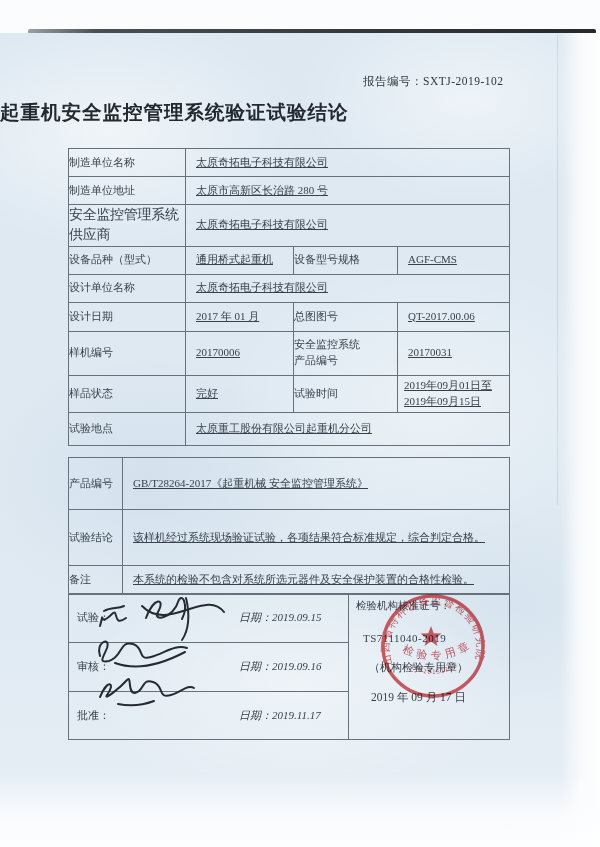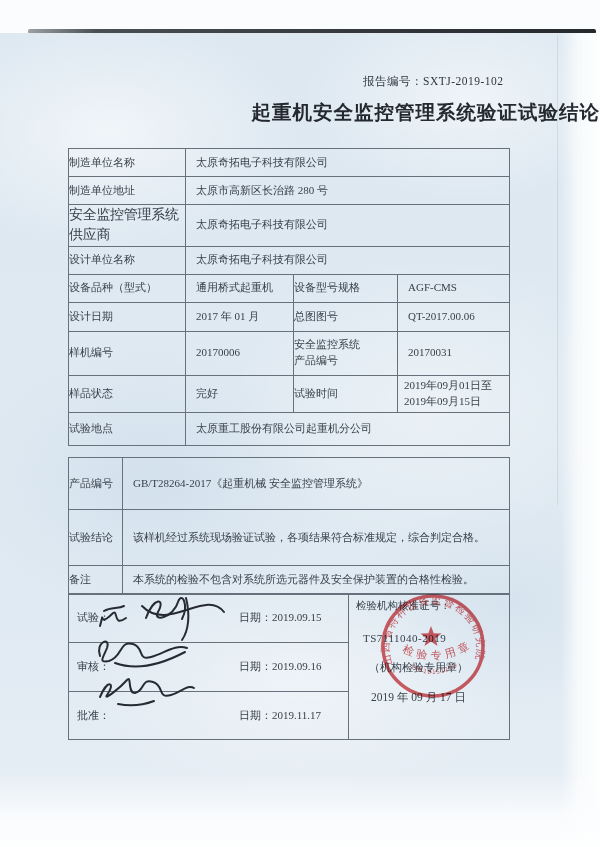--- a/index.html
+++ b/index.html
@@ -39,39 +39,39 @@
   }
   .paper-bottom-fade{
     position:absolute;left:0;top:33px;width:600px;height:814px;pointer-events:none;
     background:linear-gradient(180deg, transparent 0%, transparent 91%, rgba(252,253,254,.85) 96%, #fdfefe 100%);
   }
   .streak{position:absolute;left:557px;top:35px;width:1px;height:470px;background:rgba(170,185,200,.35);}
   .edge-line{position:absolute;left:580px;top:35px;width:1px;height:740px;background:rgba(160,172,184,.4);}
 
   .report-no{position:absolute;left:363px;top:74px;font-size:11.5px;color:#2e3640;letter-spacing:.5px;}
   .doc-title{
-    position:absolute;left:0;top:99px;width:600px;text-align:right;
+    position:absolute;left:0;top:99px;width:600px;text-align:left;
     font-size:19.5px;font-weight:bold;color:#242930;letter-spacing:1px;
   }
 
   table{border-collapse:collapse;table-layout:fixed;position:absolute;left:68px;}
   td{
     border:1px solid #67717b;font-size:11px;color:#39424c;
     vertical-align:middle;padding:0;line-height:1.45;
     white-space:pre-line;overflow:visible;
   }
   td.lbl{text-align:left;}
-  td.val{padding-left:10px;}
+  td.val{padding-left:10px;text-decoration:underline;}
   td.tight{font-size:14px;letter-spacing:-0.3px;}
   .tbl-a{top:148px;width:441px;}
   .tbl-b{top:457px;width:441px;}
   .tbl-c{top:593px;width:441px;}
   .sig-row td{position:relative;}
   .sig-label{position:absolute;left:8px;top:50%;transform:translateY(-50%);}
-  .sig-date{position:absolute;left:170px;top:50%;transform:translateY(-50%);}
+  .sig-date{position:absolute;left:170px;top:50%;transform:translateY(-50%);font-style:italic;}
   .cert-cell{position:relative;border-radius:6px;}
   .cert-line1{position:absolute;left:7px;top:4px;font-size:10.5px;}
   .cert-line2{position:absolute;left:14px;top:37px;font-size:11px;letter-spacing:.5px;}
   .cert-line3{position:absolute;left:20px;top:66px;font-size:11px;}
   .cert-line4{position:absolute;left:22px;top:95px;font-size:11.5px;}
 
   .sig-svg{position:absolute;overflow:visible;}
   .sig-svg path{fill:none;stroke:#262b33;stroke-width:2;stroke-linecap:round;stroke-linejoin:round;}
   .seal-wrap{position:absolute;left:377px;top:592px;width:112px;height:108px;mix-blend-mode:multiply;opacity:.88;}
 </style>
@@ -104,28 +104,28 @@
     </tr>
     <tr style="height:28px">
       <td class="lbl">制造单位地址</td>
       <td class="val" colspan="3">太原市高新区长治路 280 号</td>
     </tr>
     <tr style="height:28px">
       <td class="lbl tight">安全监控管理系统供应商</td>
       <td class="val" colspan="3">太原奇拓电子科技有限公司</td>
     </tr>
     <tr style="height:28px">
-      <td class="lbl">设计单位名称</td>
-      <td class="val" colspan="3">太原奇拓电子科技有限公司</td>
-    </tr>
-    <tr style="height:28px">
       <td class="lbl">设备品种（型式）</td>
       <td class="val">通用桥式起重机</td>
       <td class="lbl">设备型号规格</td>
       <td class="val">AGF-CMS</td>
+    </tr>
+    <tr style="height:28px">
+      <td class="lbl">设计单位名称</td>
+      <td class="val" colspan="3">太原奇拓电子科技有限公司</td>
     </tr>
     <tr style="height:29px">
       <td class="lbl">设计日期</td>
       <td class="val">2017 年 01 月</td>
       <td class="lbl">总图图号</td>
       <td class="val">QT-2017.00.06</td>
     </tr>
     <tr style="height:44px">
       <td class="lbl">样机编号</td>
       <td class="val">20170006</td>

